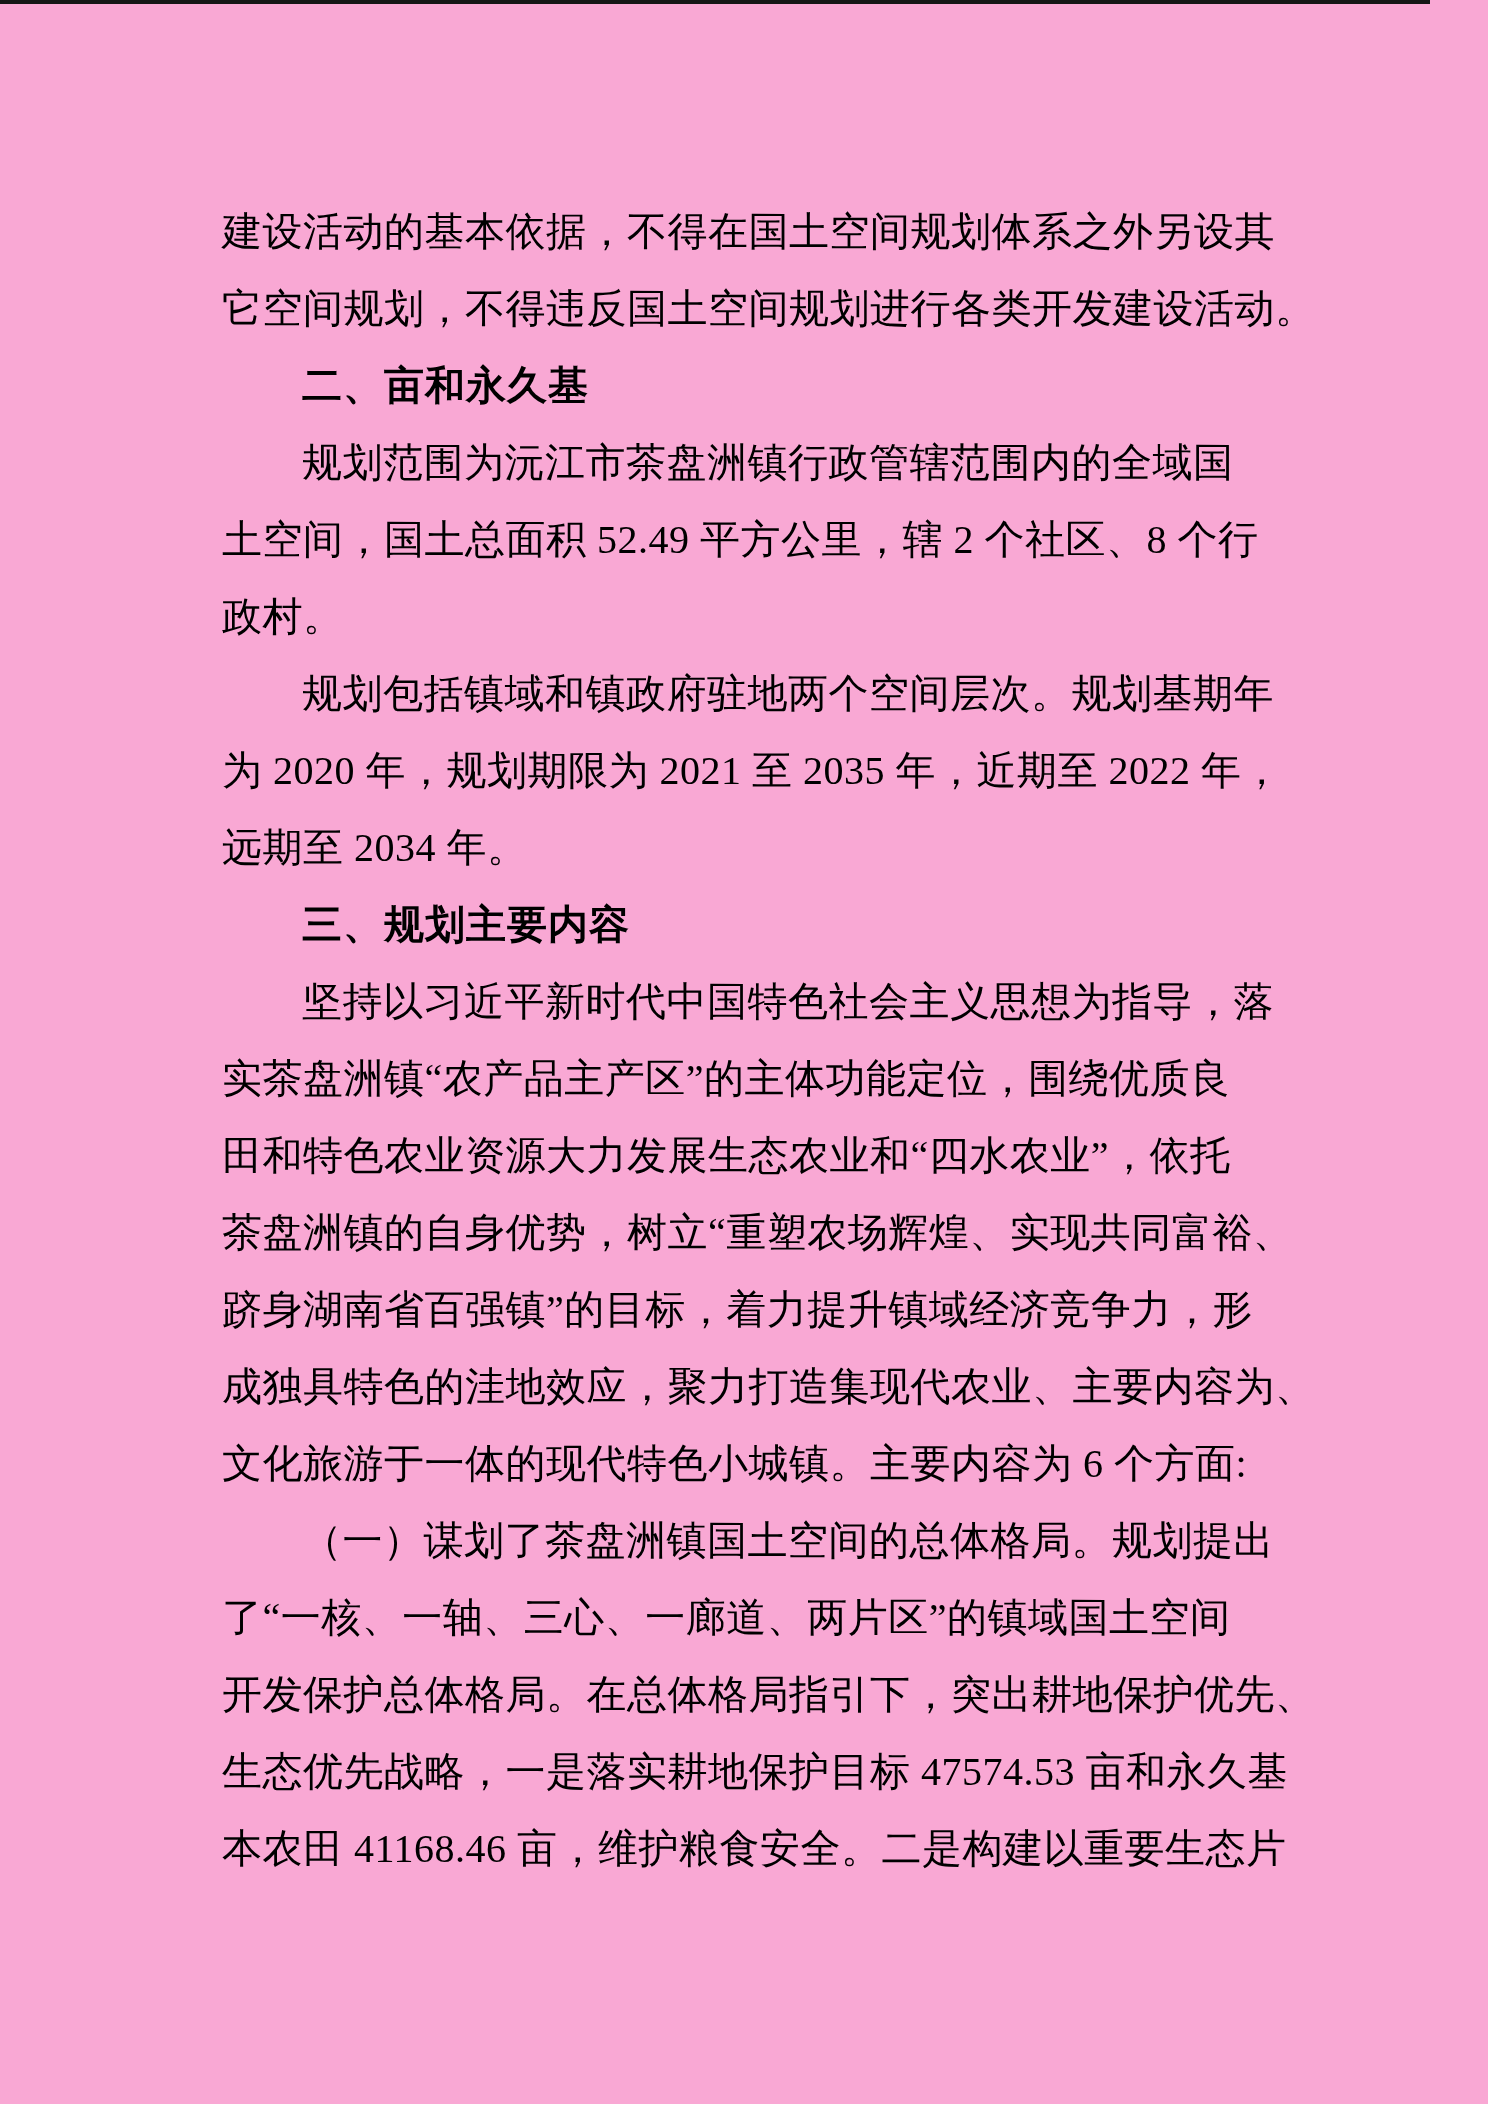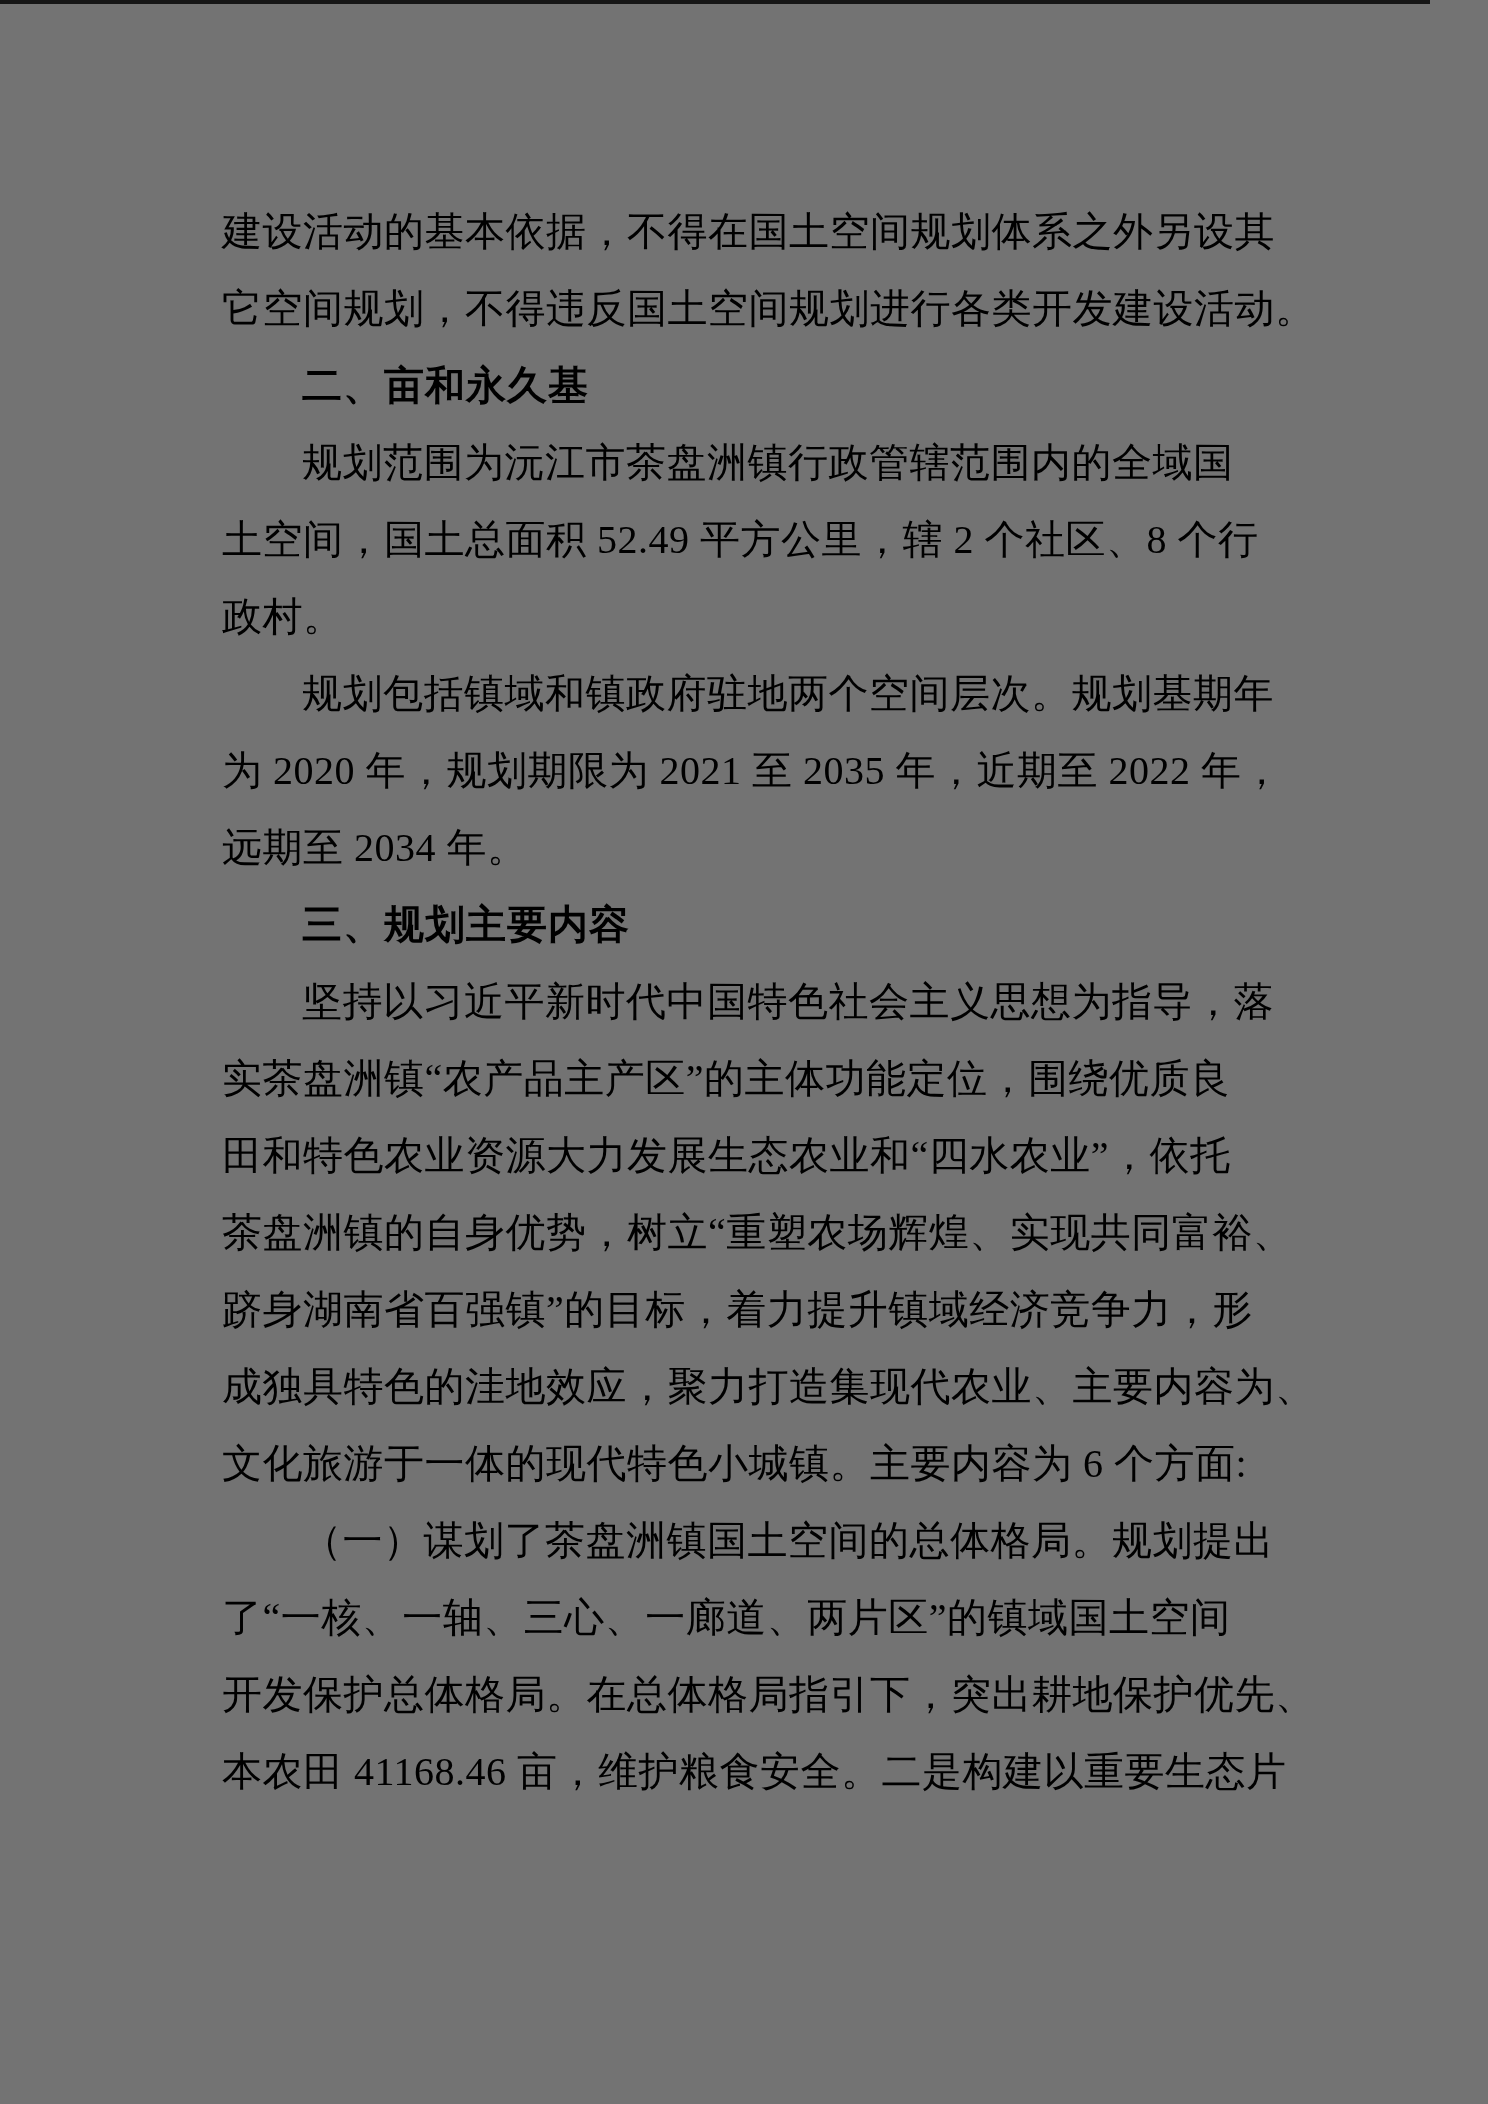--- a/index.html
+++ b/index.html
@@ -9,21 +9,21 @@
   body {
     width: 1488px;
     height: 2104px;
     background: #ffffff;
     position: relative;
     overflow: hidden;
   }
   .page {
     position: absolute;
     inset: 0;
-    background: #737373;
+    background: #f9a8d4;
   }
   .scan-bar {
     position: absolute;
     top: 0;
     left: 0;
     width: 1430px;
     height: 4px;
     background: #161616;
   }
   .content {
@@ -71,16 +71,17 @@
     <div class="line indent">坚持以习近平新时代中国特色社会主义思想为指导，落</div>
     <div class="line">实茶盘洲镇“农产品主产区”的主体功能定位，围绕优质良</div>
     <div class="line">田和特色农业资源大力发展生态农业和“四水农业”，依托</div>
     <div class="line">茶盘洲镇的自身优势，树立“重塑农场辉煌、实现共同富裕、</div>
     <div class="line">跻身湖南省百强镇”的目标，着力提升镇域经济竞争力，形</div>
     <div class="line">成独具特色的洼地效应，聚力打造集现代农业、主要内容为、</div>
     <div class="line">文化旅游于一体的现代特色小城镇。主要内容为 6 个方面:</div>
     <div class="line indent">（一）谋划了茶盘洲镇国土空间的总体格局。规划提出</div>
     <div class="line">了“一核、一轴、三心、一廊道、两片区”的镇域国土空间</div>
     <div class="line">开发保护总体格局。在总体格局指引下，突出耕地保护优先、</div>
+    <div class="line">生态优先战略，一是落实耕地保护目标 47574.53 亩和永久基</div>
     <div class="line">本农田 41168.46 亩，维护粮食安全。二是构建以重要生态片</div>
   </div>
 
 </div>
 
 </body></html>

